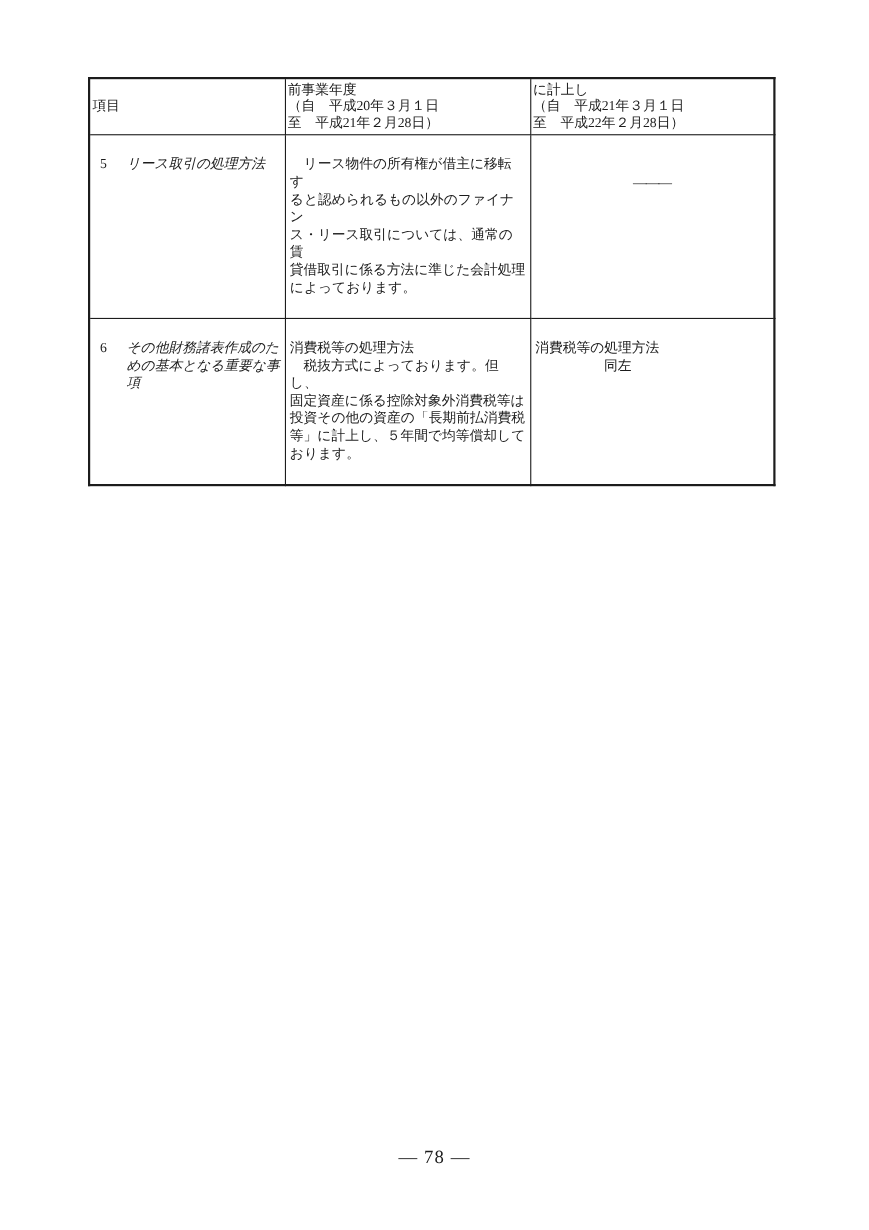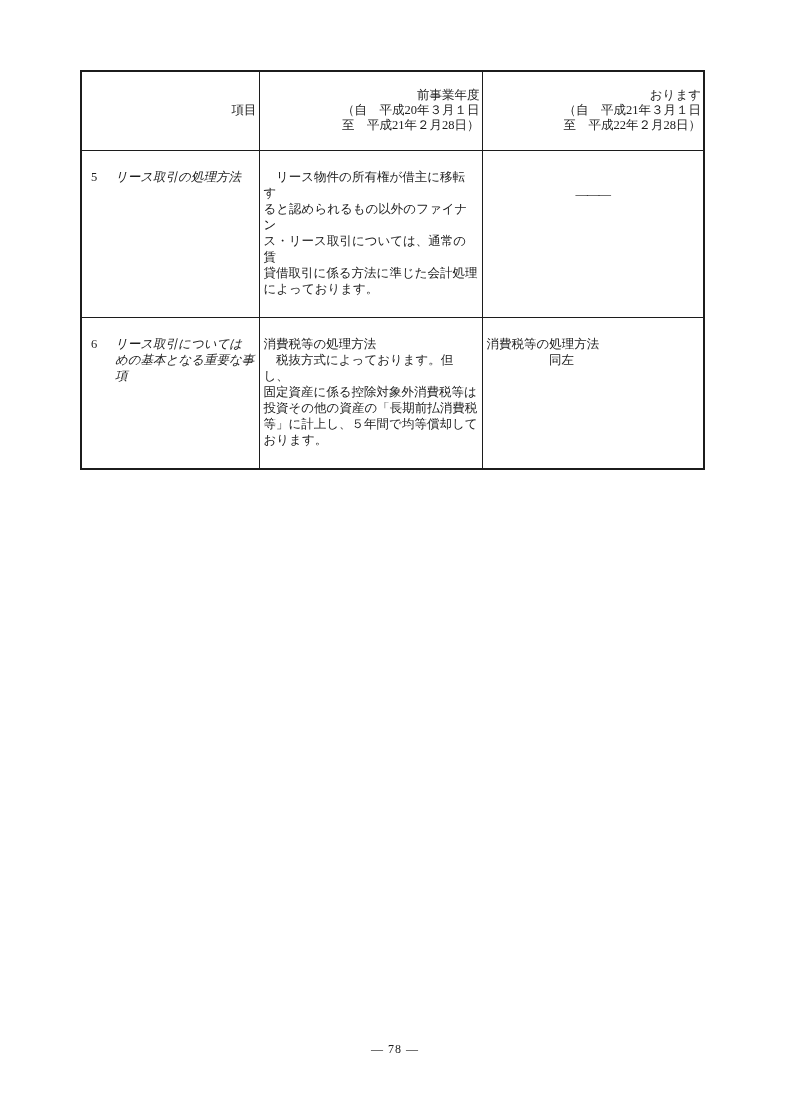--- a/index.html
+++ b/index.html
@@ -27,24 +27,24 @@
   .doc-table td, .doc-table th {
     border: 1px solid #1c1c1c;
     vertical-align: top;
     padding: 2px 4px 4px 4px;
     line-height: 16px;
     font-weight: normal;
     white-space: pre-line;
     overflow: hidden;
   }
   .doc-table th {
-    text-align: right;
+    text-align: left;
     vertical-align: middle;
     line-height: 15.2px;
-    padding: 16px 2px;
+    padding: 2px 2px;
     height: 43px;
   }
   .row-5 .cell-inner { min-height: 76px; }
   .row-6 .cell-inner { min-height: 96px; }
   .item-cell-inner {
     display: flex;
     align-items: flex-start;
   }
   .row-no {
     flex: none;
@@ -63,42 +63,42 @@
     letter-spacing: -1px;
     display: inline-block;
     margin-top: 1px;
   }
   .page-number {
     position: absolute;
     top: 1042px;
     left: 0;
     width: 100%;
     text-align: center;
-    font-size: 12px;
+    font-size: 17px;
     letter-spacing: 1px;
   }
 </style>
 </head>
 <body>
 
 <div>
 
   <table class="doc-table">
     <colgroup>
       <col style="width:178px">
       <col style="width:223px">
       <col style="width:222px">
     </colgroup>
     <thead>
       <tr>
         <th>項目</th>
         <th>前事業年度
 （自　平成20年３月１日
 至　平成21年２月28日）</th>
-        <th>おります
+        <th>に計上し
 （自　平成21年３月１日
 至　平成22年２月28日）</th>
       </tr>
     </thead>
     <tbody>
       <tr class="row-5">
         <td>
           <div class="item-cell-inner cell-inner">
             <span class="row-no">5</span>
             <span class="item-text">リース取引の処理方法</span>
@@ -114,21 +114,21 @@
         <td class="curr-cell-dash">
           <div class="cell-inner">
             <span class="dash-text">―――</span>
           </div>
         </td>
       </tr>
       <tr class="row-6">
         <td>
           <div class="item-cell-inner cell-inner">
             <span class="row-no">6</span>
-            <span class="item-text">リース取引については
+            <span class="item-text">その他財務諸表作成のた
 めの基本となる重要な事
 項</span>
           </div>
         </td>
         <td>
           <div class="cell-inner">消費税等の処理方法
 　税抜方式によっております。但し、
 固定資産に係る控除対象外消費税等は
 投資その他の資産の「長期前払消費税
 等」に計上し、５年間で均等償却して

